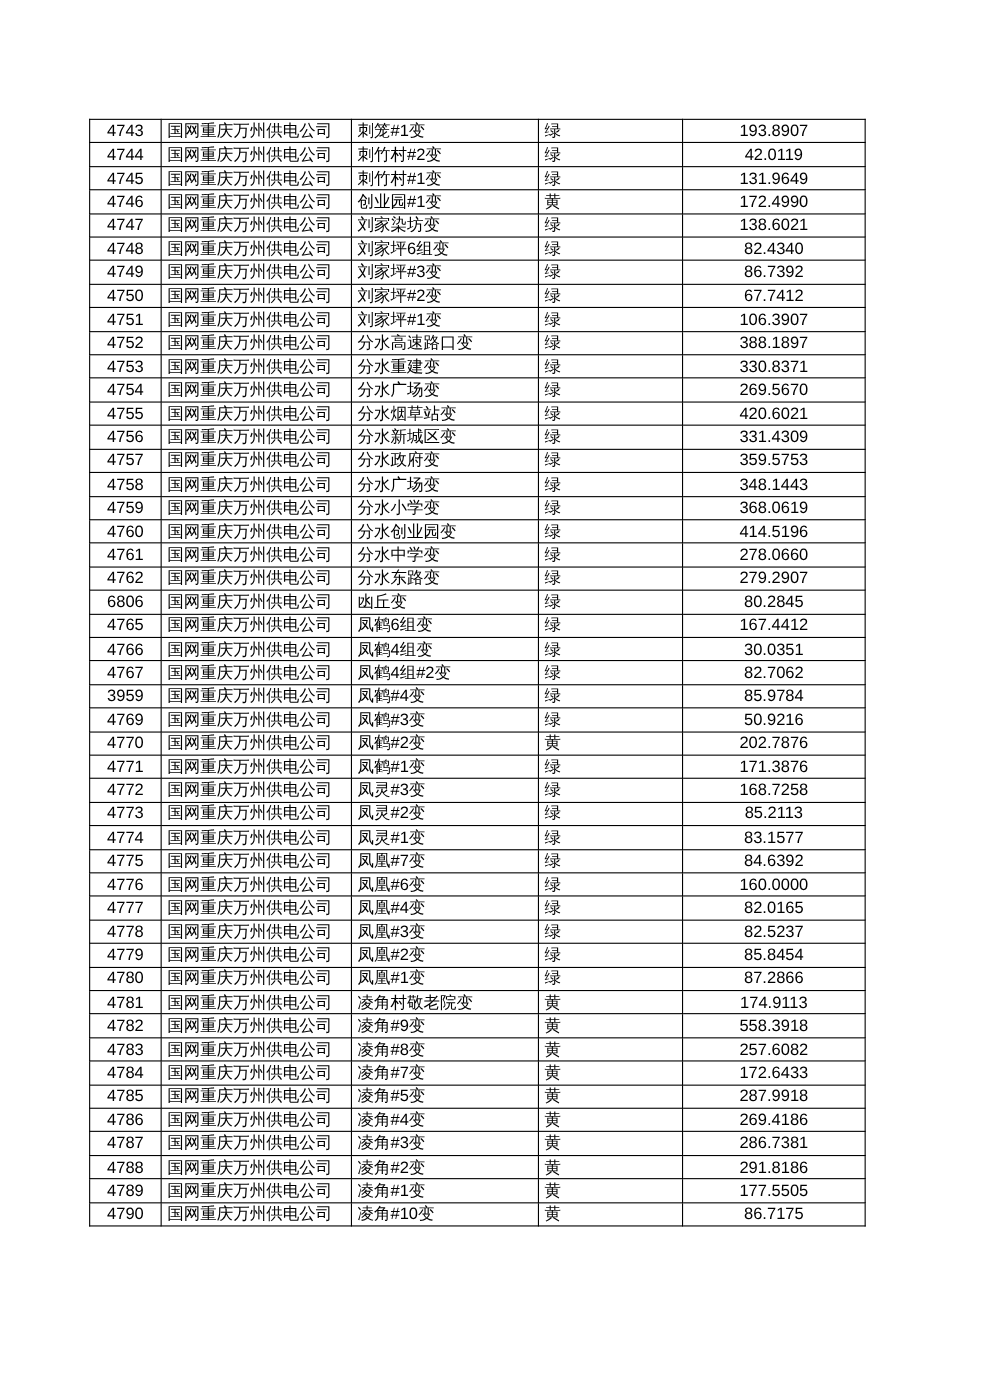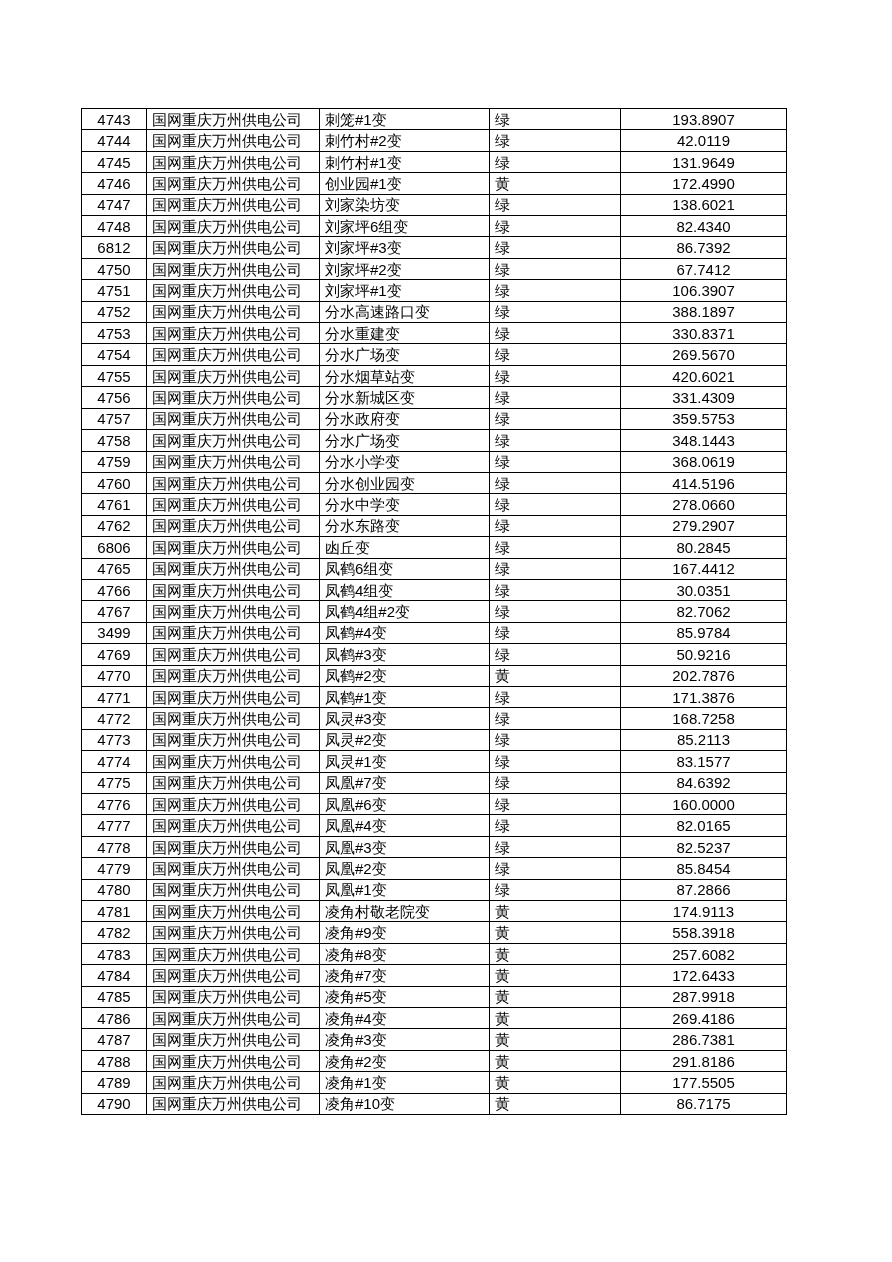--- a/index.html
+++ b/index.html
@@ -110,21 +110,21 @@
     <td class="cell-value">138.6021</td>
   </tr>
           <tr>
     <td class="cell-id">4748</td>
     <td class="cell-company">国网重庆万州供电公司</td>
     <td class="cell-name">刘家坪6组变</td>
     <td class="cell-status">绿</td>
     <td class="cell-value">82.4340</td>
   </tr>
           <tr>
-    <td class="cell-id">6812</td>
+    <td class="cell-id">4749</td>
     <td class="cell-company">国网重庆万州供电公司</td>
     <td class="cell-name">刘家坪#3变</td>
     <td class="cell-status">绿</td>
     <td class="cell-value">86.7392</td>
   </tr>
           <tr>
     <td class="cell-id">4750</td>
     <td class="cell-company">国网重庆万州供电公司</td>
     <td class="cell-name">刘家坪#2变</td>
     <td class="cell-status">绿</td>
@@ -236,21 +236,21 @@
     <td class="cell-value">30.0351</td>
   </tr>
           <tr>
     <td class="cell-id">4767</td>
     <td class="cell-company">国网重庆万州供电公司</td>
     <td class="cell-name">凤鹤4组#2变</td>
     <td class="cell-status">绿</td>
     <td class="cell-value">82.7062</td>
   </tr>
           <tr>
-    <td class="cell-id">3499</td>
+    <td class="cell-id">3959</td>
     <td class="cell-company">国网重庆万州供电公司</td>
     <td class="cell-name">凤鹤#4变</td>
     <td class="cell-status">绿</td>
     <td class="cell-value">85.9784</td>
   </tr>
           <tr>
     <td class="cell-id">4769</td>
     <td class="cell-company">国网重庆万州供电公司</td>
     <td class="cell-name">凤鹤#3变</td>
     <td class="cell-status">绿</td>

